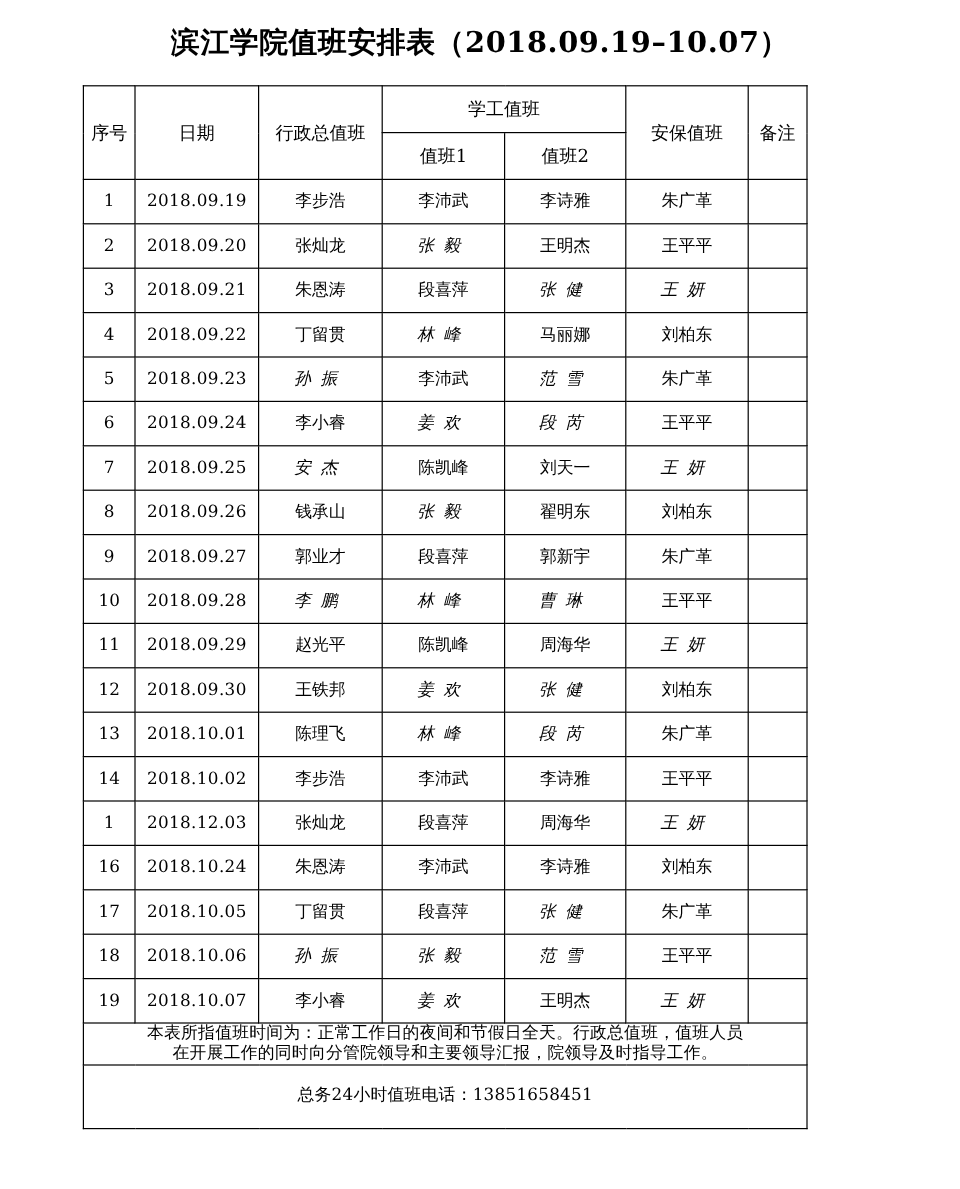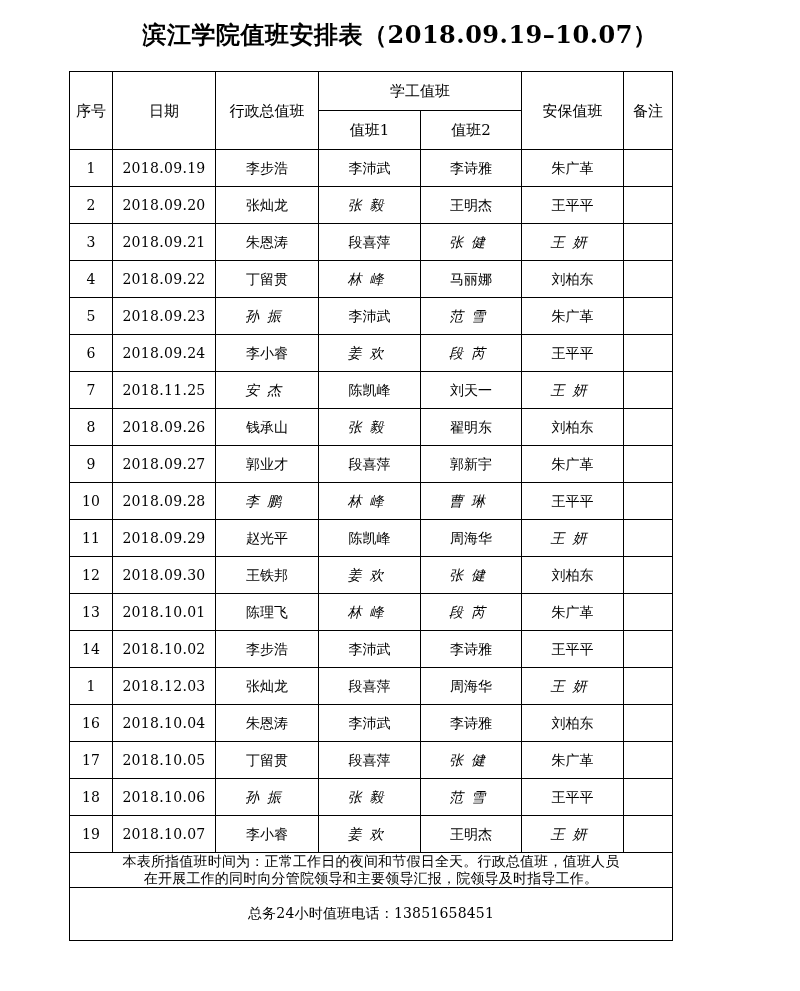--- a/index.html
+++ b/index.html
@@ -174,21 +174,21 @@
             <td class="cell-idx">6</td>
             <td class="cell-date">2018.09.24</td>
             <td class=" cell-name">李小睿</td>
             <td class=" cell-name name-2">姜欢</td>
             <td class=" cell-name name-2">段芮</td>
             <td class=" cell-name">王平平</td>
             <td class="cell-note"></td>
           </tr>
           <tr>
             <td class="cell-idx">7</td>
-            <td class="cell-date">2018.11.25</td>
+            <td class="cell-date">2018.09.25</td>
             <td class=" cell-name name-2">安杰</td>
             <td class=" cell-name">陈凯峰</td>
             <td class=" cell-name">刘天一</td>
             <td class=" cell-name name-2">王妍</td>
             <td class="cell-note"></td>
           </tr>
           <tr>
             <td class="cell-idx">8</td>
             <td class="cell-date">2018.09.26</td>
             <td class=" cell-name">钱承山</td>
@@ -255,21 +255,21 @@
             <td class="cell-idx">1</td>
             <td class="cell-date">2018.12.03</td>
             <td class=" cell-name">张灿龙</td>
             <td class=" cell-name">段喜萍</td>
             <td class=" cell-name">周海华</td>
             <td class=" cell-name name-2">王妍</td>
             <td class="cell-note"></td>
           </tr>
           <tr>
             <td class="cell-idx">16</td>
-            <td class="cell-date">2018.10.04</td>
+            <td class="cell-date">2018.10.24</td>
             <td class=" cell-name">朱恩涛</td>
             <td class=" cell-name">李沛武</td>
             <td class=" cell-name">李诗雅</td>
             <td class=" cell-name">刘柏东</td>
             <td class="cell-note"></td>
           </tr>
           <tr>
             <td class="cell-idx">17</td>
             <td class="cell-date">2018.10.05</td>
             <td class=" cell-name">丁留贯</td>

